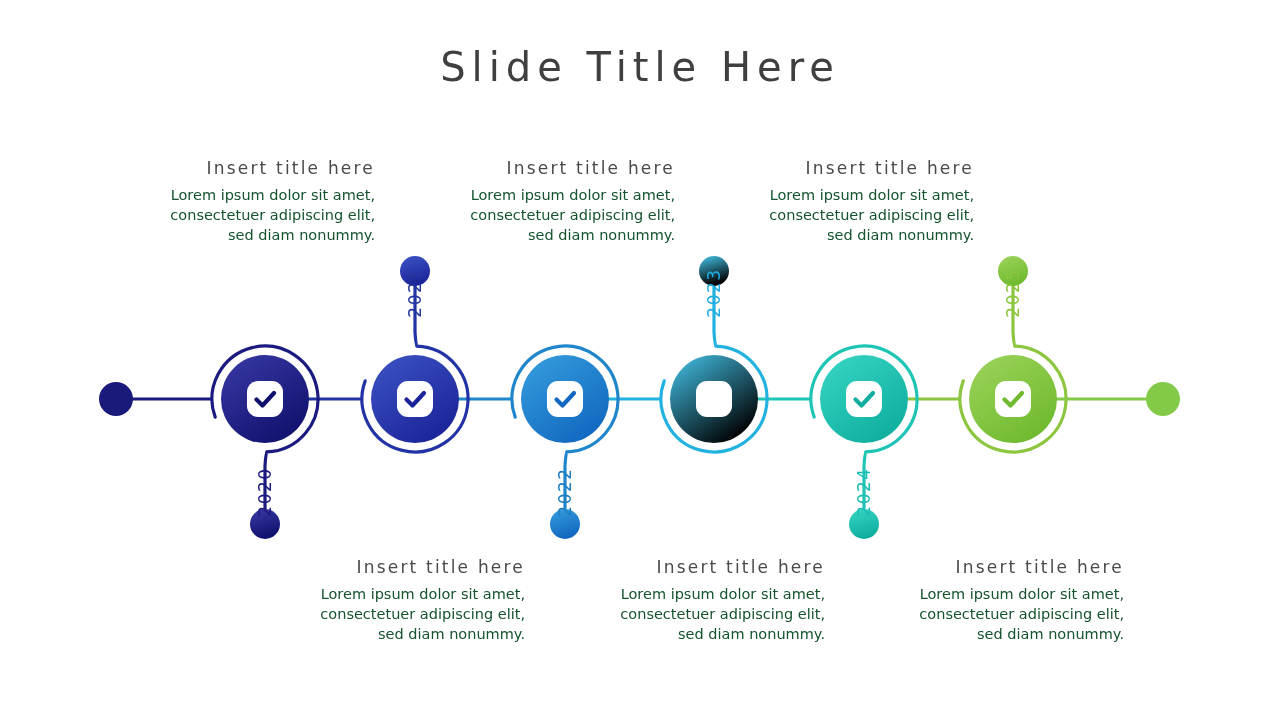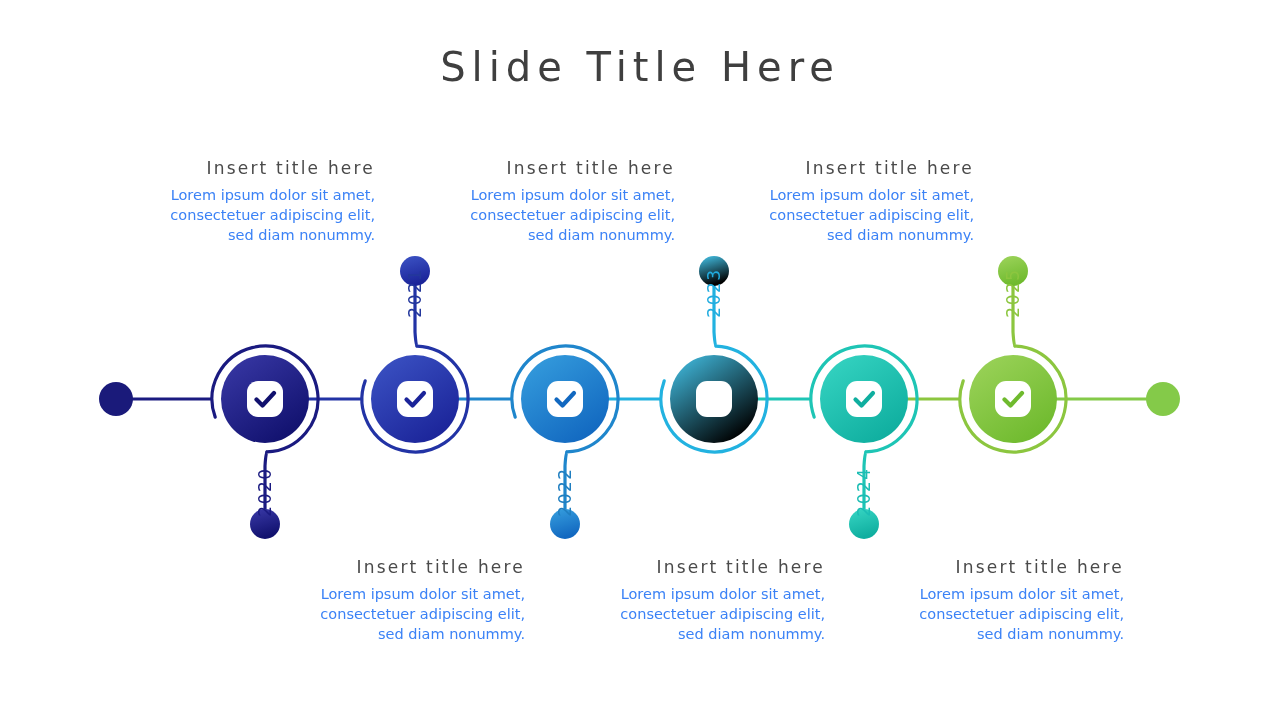--- a/index.html
+++ b/index.html
@@ -53,21 +53,21 @@
     font-weight: 400;
     letter-spacing: 2.2px;
     color: #4a4a4a;
     white-space: nowrap;
     margin-bottom: 7px;
   }
   .tb-body {
     font-family: "DejaVu Sans", sans-serif;
     font-size: 14.5px;
     line-height: 20px;
-    color: #3b82f6;
+    color: #14532d;
   }
 
   .year-label {
     position: absolute;
     font-family: "DejaVu Sans", sans-serif;
     font-size: 17px;
     letter-spacing: 1.5px;
     white-space: nowrap;
     transform-origin: 50% 50%;
     transform: rotate(-90deg);

